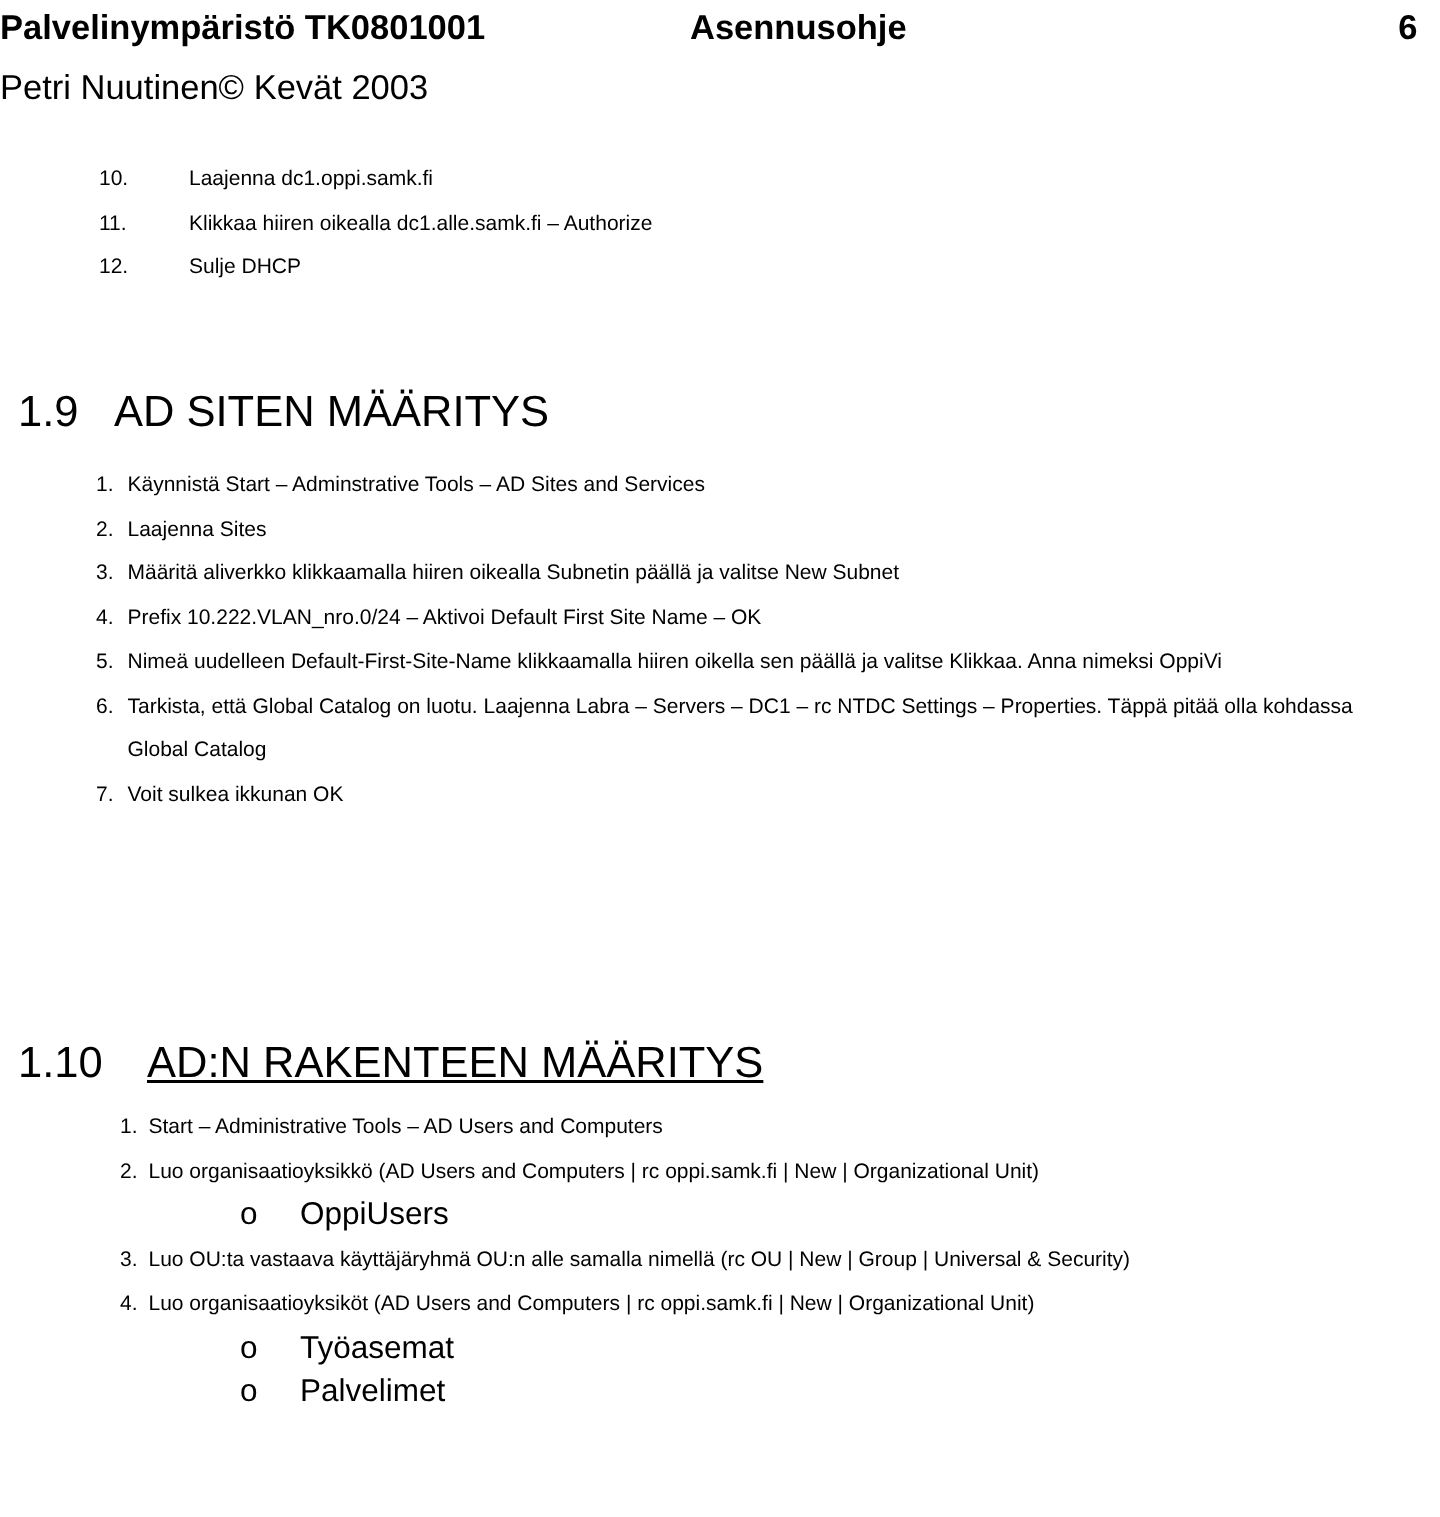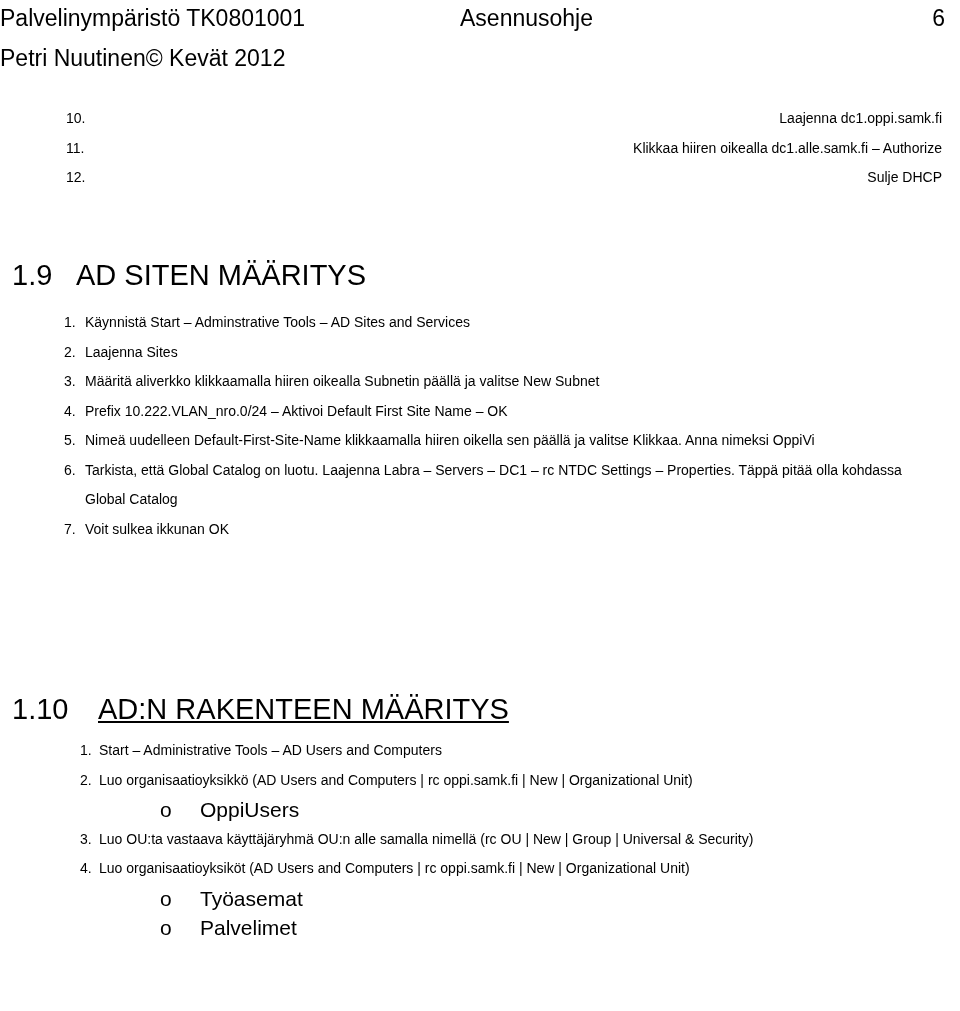--- a/index.html
+++ b/index.html
@@ -21,20 +21,21 @@
     height: 1011px;
   }
 
   
   .doc-header {
     position: absolute;
     left: 0;
     top: 4px;
     width: 945px;
     height: 30px;
+    font-weight: bold;
   }
   .hdr-left {
     position: absolute;
     left: 0;
     top: 0;
     font-size: 23px;
     line-height: 28px;
     white-space: nowrap;
   }
   .hdr-center {
@@ -81,21 +82,21 @@
     top: 0;
     text-align: left;
     white-space: nowrap;
   }
   .li .txt {
     display: block;
   }
 
   
   .lvl-a .num { left: 66px; width: 56px; }
-  .lvl-a .txt { margin-left: 126px; margin-right: 18px; text-align: right; }
+  .lvl-a .txt { margin-left: 126px; margin-right: 18px; }
 
   .lvl-b .num { left: 64px; width: 58px; }
   .lvl-b .txt { margin-left: 85px; margin-right: 18px; }
 
   .lvl-c .num { left: 80px; width: 38px; }
   .lvl-c .txt { margin-left: 99px; margin-right: 16px; }
 
   
   .sub {
     position: relative;
@@ -136,21 +137,21 @@
 </head>
 <body>
 
 <div class="page">
 
   <div class="doc-header">
     <div class="hdr-left">Palvelinympäristö TK0801001</div>
     <div class="hdr-center">Asennusohje</div>
     <div class="hdr-page">6</div>
   </div>
-  <div class="doc-subheader">Petri Nuutinen© Kevät 2012</div>
+  <div class="doc-subheader">Petri Nuutinen© Kevät 2003</div>
 
   <div class="body-block" style="top:104px;">
     <div class="li lvl-a">
       <span class="num">10.</span>
       <span class="txt">Laajenna dc1.oppi.samk.fi</span>
     </div>
     <div class="li lvl-a">
       <span class="num">11.</span>
       <span class="txt">Klikkaa hiiren oikealla dc1.alle.samk.fi – Authorize</span>
     </div>

